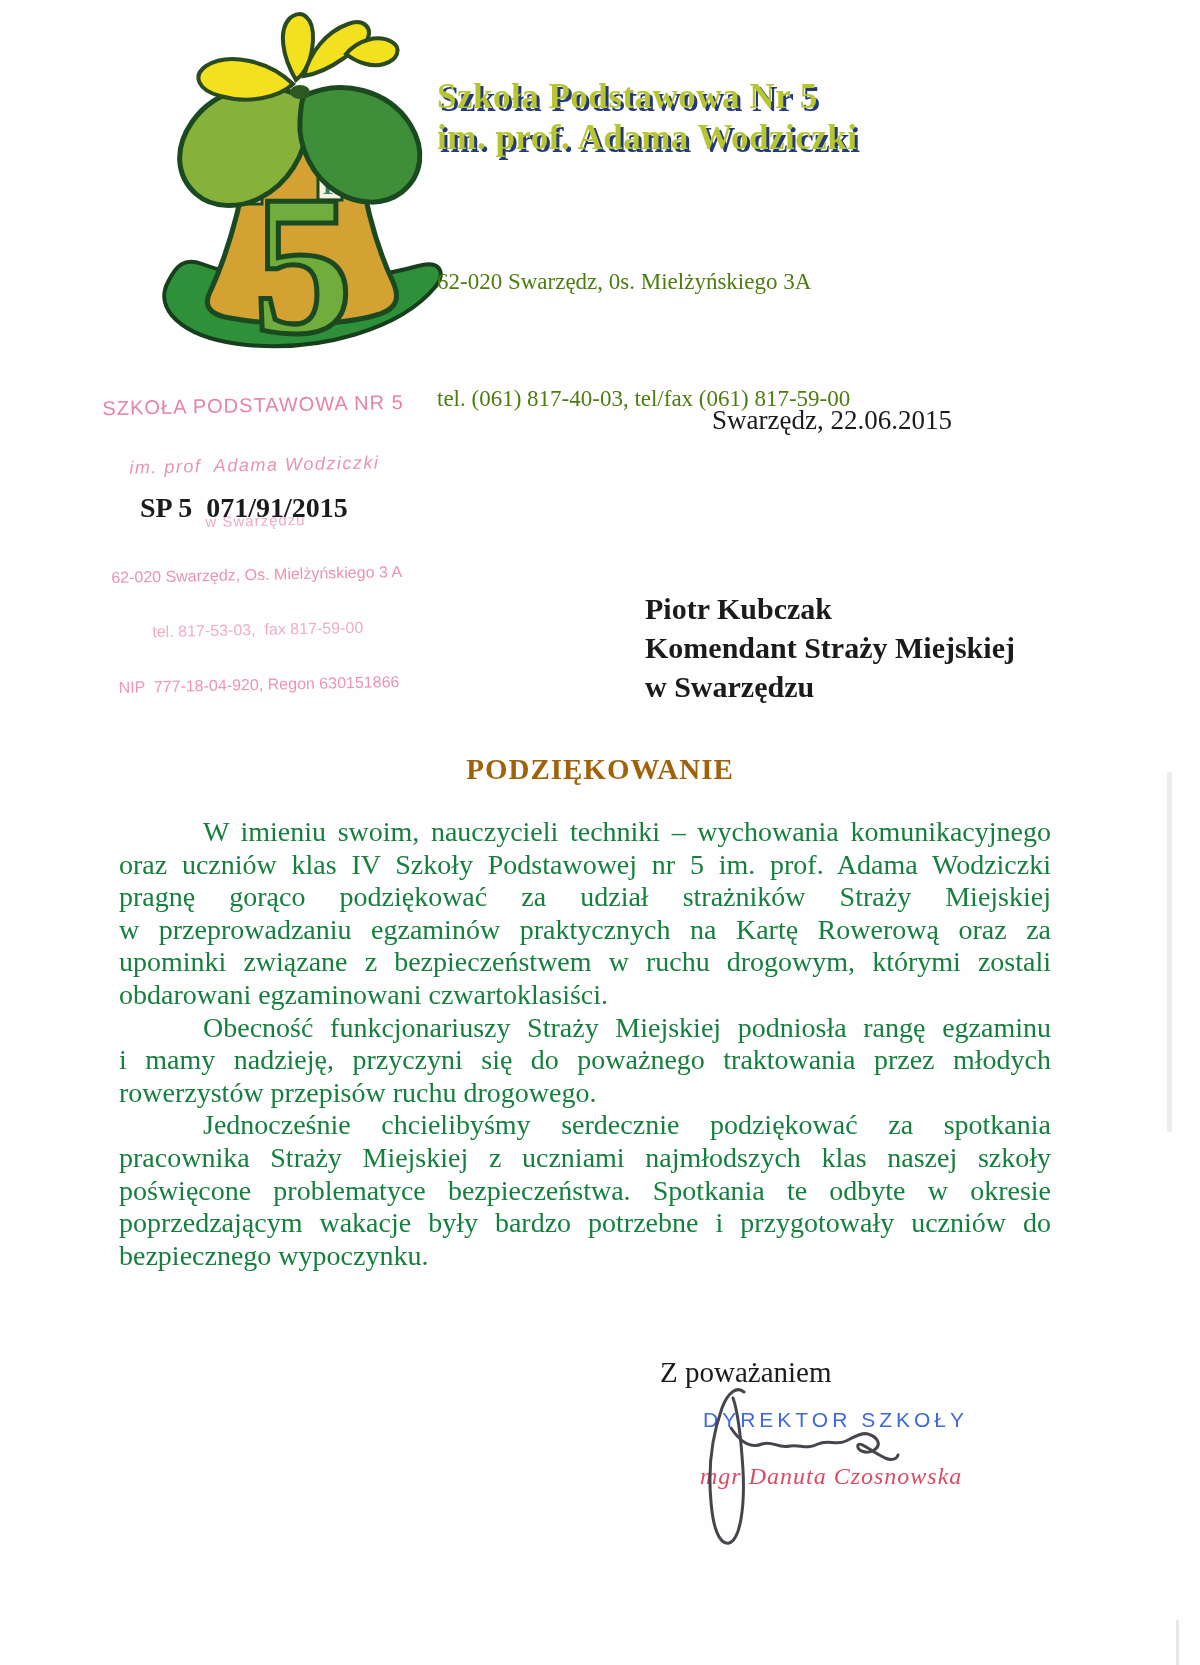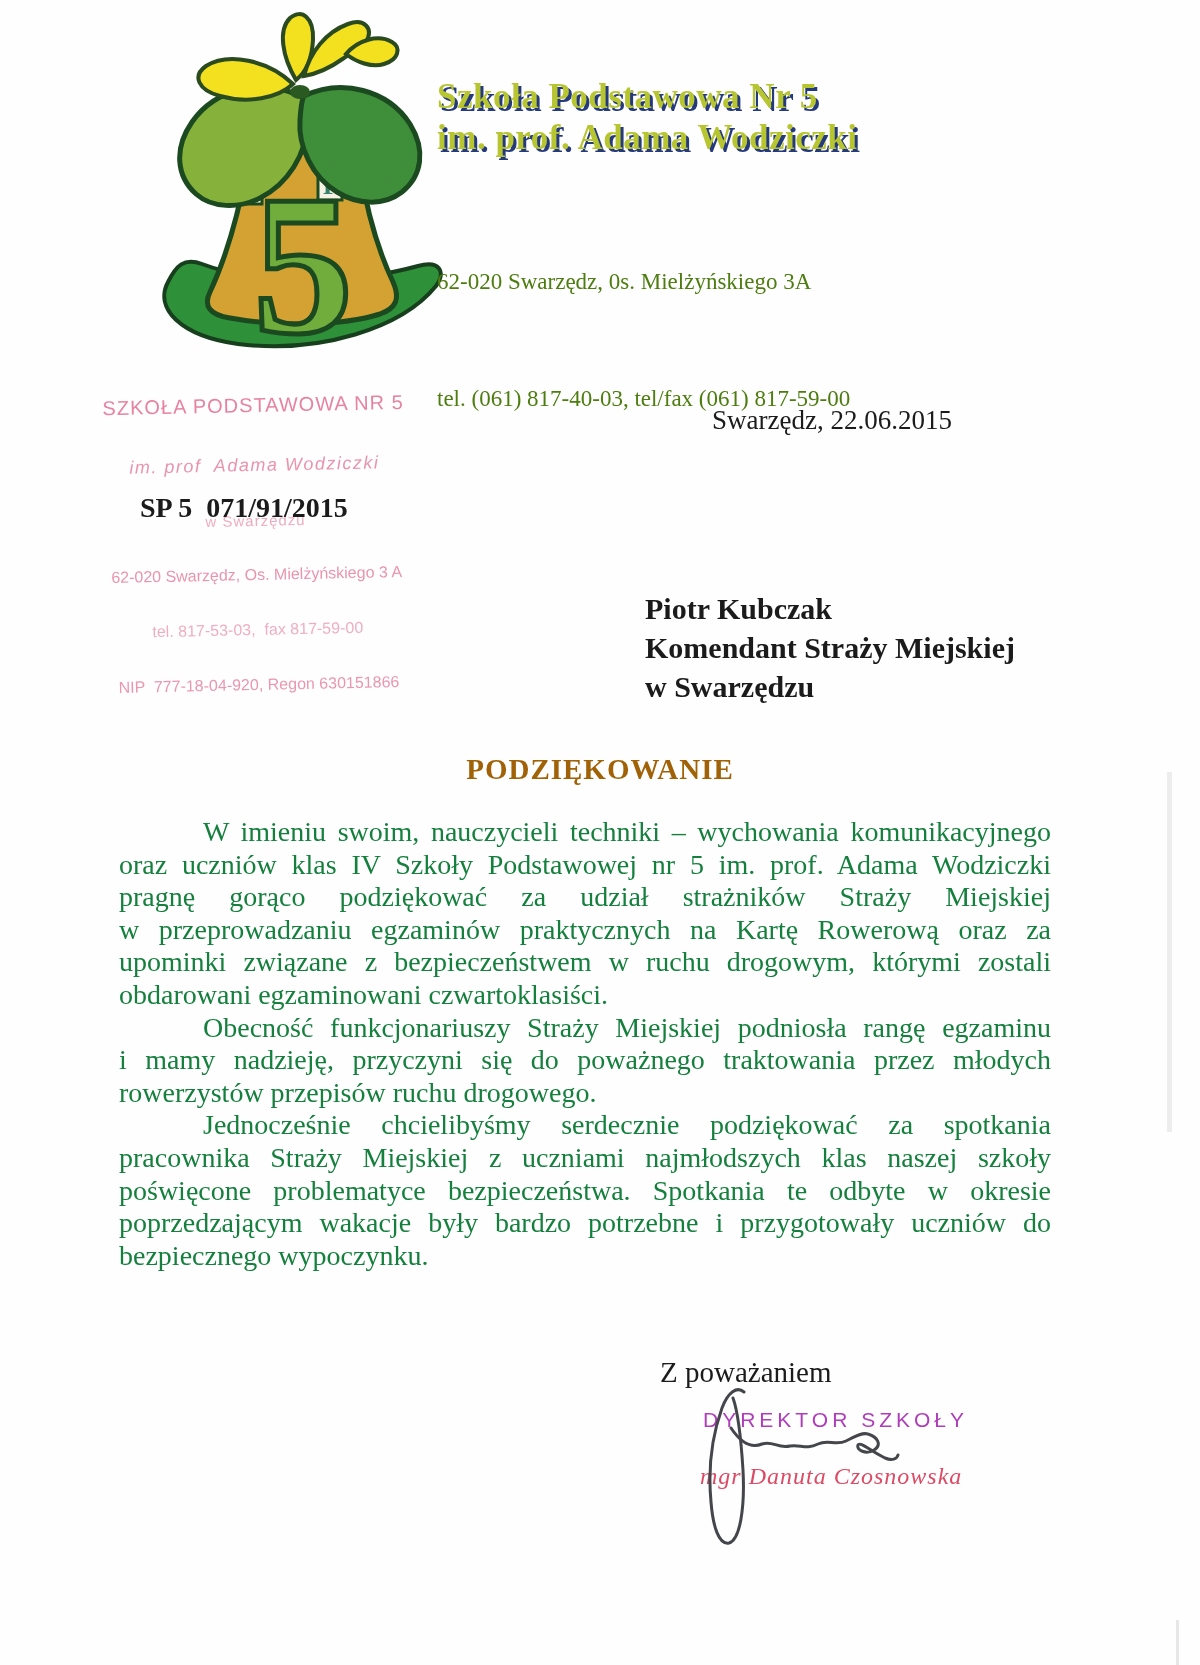--- a/index.html
+++ b/index.html
@@ -126,21 +126,21 @@
       <div class="body-line">i mamy nadzieję, przyczyni się do poważnego traktowania przez młodych</div>
       <div class="body-line last">rowerzystów przepisów ruchu drogowego.</div>
       <div class="body-line first">Jednocześnie chcielibyśmy serdecznie podziękować za spotkania</div>
       <div class="body-line">pracownika Straży Miejskiej z uczniami najmłodszych klas naszej szkoły</div>
       <div class="body-line">poświęcone problematyce bezpieczeństwa. Spotkania te odbyte w okresie</div>
       <div class="body-line">poprzedzającym wakacje były bardzo potrzebne i przygotowały uczniów do</div>
       <div class="body-line last">bezpiecznego wypoczynku.</div>
     </div>
   <div class="closing">Z poważaniem</div>
 
-  <div class="stamp-title" style="color:#a21caf;">DYREKTOR SZKOŁY</div>
+  <div class="stamp-title" style="color:#1d4ed8;">DYREKTOR SZKOŁY</div>
   <div class="stamp-name" style="color:#dc4a64;">mgr Danuta Czosnowska</div>
 
   <svg class="signature-svg" viewBox="0 0 1200 1665" aria-hidden="true">
     <g fill="none" stroke="#45464c" stroke-width="3" stroke-linecap="round">
       <path d="M 744 1392 C 737 1386 728 1392 722 1408 C 712 1436 708 1470 711 1502 C 713 1527 719 1545 729 1543 C 740 1540 745 1508 743 1470 C 741 1438 738 1412 733 1398"></path>
       <path d="M 731 1428 C 739 1440 750 1449 762 1444 C 772 1440 778 1449 790 1446 C 800 1444 806 1450 818 1444 C 828 1439 836 1446 846 1441 C 854 1437 862 1432 868 1434 C 878 1437 882 1445 874 1450 C 866 1455 856 1450 858 1445 C 860 1441 872 1452 885 1458 C 892 1461 897 1459 898 1455"></path>
     </g>
   </svg>
 
   <div class="scan-edge-right"></div>

